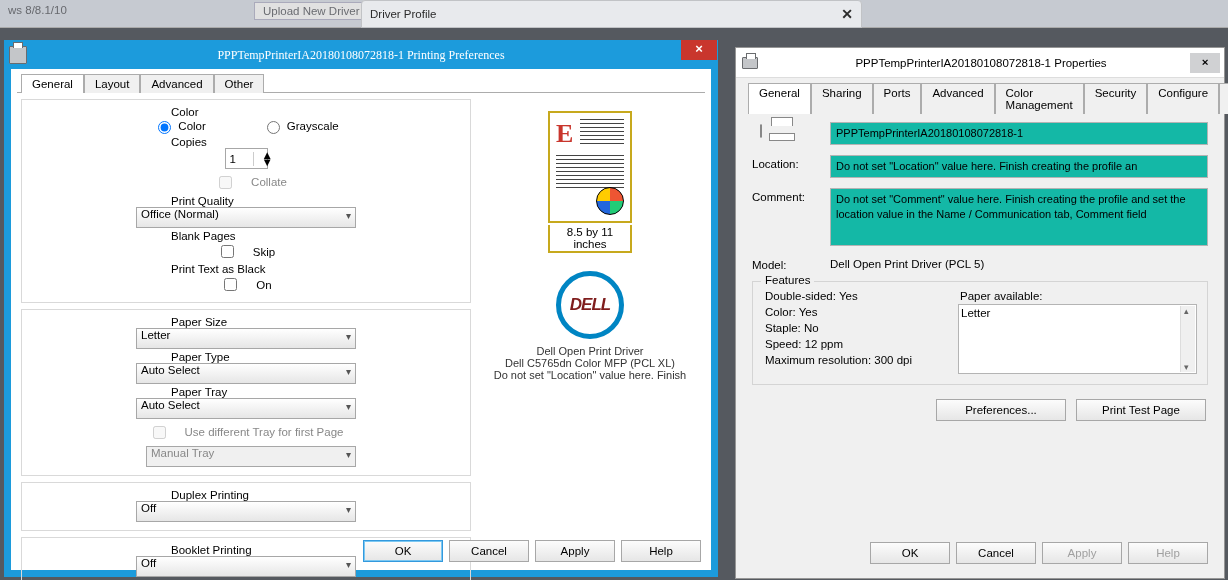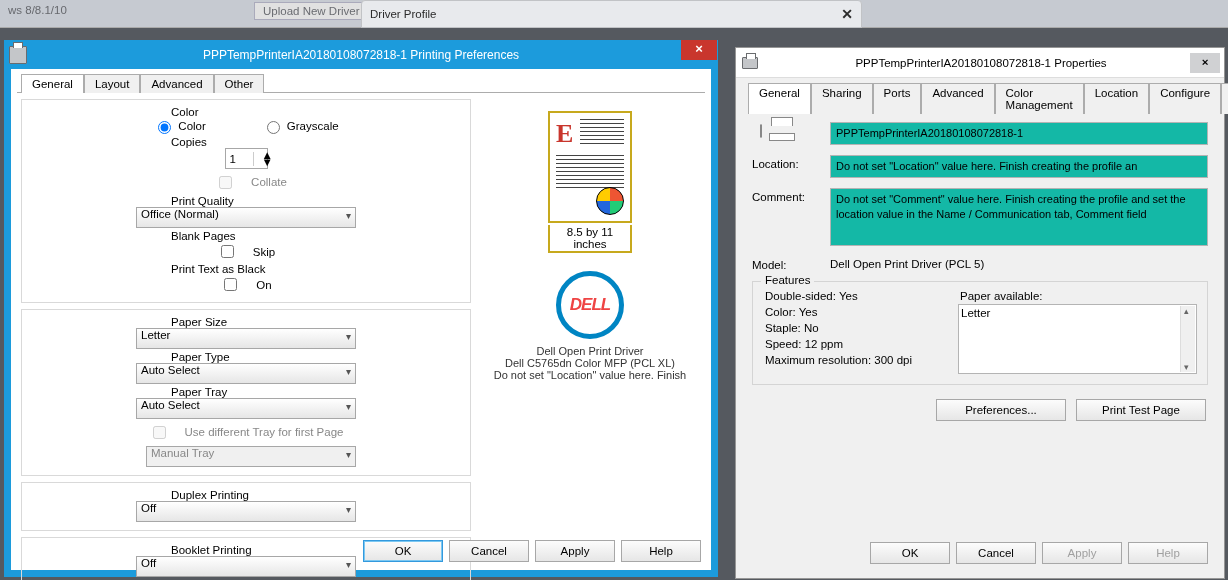--- a/index.html
+++ b/index.html
@@ -9,21 +9,21 @@
   .bg-strip { position:absolute; top:0; left:0; right:0; height:28px; background:#c6cad1; color:#67696e; padding:4px 8px; border-bottom:1px solid #aaa; }
   .bg-strip .btn { position:absolute; left:254px; top:2px; background:#e1e1e1; border:1px solid #aab; padding:2px 8px; color:#6a6c71; }
   .driver-profile { position:absolute; top:0; left:361px; width:501px; height:28px;
       background:#e8eaed; border:1px solid #c1c3c6; border-radius:4px 4px 0 0; display:flex; align-items:center; padding:0 8px; color:#2b2b2b; }
   .driver-profile .x { margin-left:auto; font-size:14px; font-weight:bold; cursor:default; }
 
   
   .win-prefs { position:absolute; top:40px; left:4px; width:714px; height:537px;
      border:1px solid #1c9bdc; background:#1c9bdc; }
   .win-prefs .titlebar { height:28px; background:#1c9bdc; color:#fff; display:flex; align-items:center; padding:0 4px; position:relative; }
-  .win-prefs .titlebar .title { position:absolute; left:0; right:0; text-align:center; font-size:12px;}
+  .win-prefs .titlebar .title { position:absolute; left:0; right:0; text-align:center; font-size:12px;font-family:Liberation Serif, serif;}
   .win-prefs .titlebar .icon { position:relative; z-index:1; width:18px; height:18px; }
   .win-prefs .titlebar .close { position:absolute; right:0; top:-1px; width:36px; height:20px; background:#c9362d; color:#fff; text-align:center; line-height:18px; font-weight:bold; font-size:13px;}
   .win-prefs .client { background:#fff; position:absolute; top:28px; left:6px; right:6px; bottom:6px; }
 
   .tabstrip { display:flex; padding:4px 6px 0 10px; }
   .tab { border:1px solid #acacac; border-bottom:none; padding:3px 10px; background:#fff; margin-right:0px; position:relative; top:1px;}
   .tab.inactive { background:#f0f0f0; }
   .tab.active { background:#fff; z-index:2; }
   .tabline { border-top:1px solid #acacac; margin:0 6px; }
 
@@ -49,21 +49,21 @@
   .preview { display:inline-block; border:2px solid #c7a91d; background:#fff; width:84px; height:112px; position:relative;}
   .preview .e { position:absolute; top:6px; left:6px; font:bold 26px Georgia; color:#c9362d; }
   .preview .lines { position:absolute; top:6px; left:30px; right:6px;}
   .preview .lines div,.preview .lines2 div{height:1px;background:#444;margin-bottom:3px;}
   .preview .lines2{position:absolute; top:42px; left:6px; right:6px;}
   .preview .wheel { position:absolute; bottom:6px; right:6px; width:28px; height:28px; border-radius:50%;
      background: conic-gradient(#e53 0 90deg,#2c7 90deg 180deg,#26d 180deg 270deg,#fc0 270deg 360deg); border:1px solid #000;}
   .preview-cap { border:2px solid #c7a91d; border-top:none; background:#fff; padding:1px 4px; width:84px; margin:0 auto;}
 
   .dell-logo { width:68px; height:68px; border:5px solid #0085c3; border-radius:50%; display:flex; align-items:center; justify-content:center;
-      font:bold italic 17px Arial; color:#ef4444; margin:18px auto 6px; letter-spacing:-1px;}
+      font:bold italic 17px Arial; color:#7f1d1d; margin:18px auto 6px; letter-spacing:-1px;}
   .right-col .line{ font-size:11px; color:#333; }
 
   .restore { width:140px; height:22px; background:linear-gradient(#fbfbfb,#e5e5e5); border:1px solid #a7a7a7; margin-top:2px;}
 
   .footer-btns { position:absolute; bottom:8px; right:10px; display:flex; gap:6px;}
   .footer-btns button, .footer2 button{ width:80px; height:22px; background:linear-gradient(#fcfcfc,#e6e6e6); border:1px solid #a7a7a7; }
   .footer-btns button.primary{ border:1px solid #3399dd; box-shadow:0 0 0 1px #7cc8f2 inset;}
 
   
   .win-props { position:absolute; top:47px; left:735px; width:490px; height:532px;
@@ -300,21 +300,21 @@
     <span class="title">PPPTempPrinterIA20180108072818-1 Properties</span>
     <span class="close">×</span>
   </div>
   <div class="client">
     <div class="tabstrip" style="padding-left:6px">
       <div class="tab active">General</div>
       <div class="tab inactive">Sharing</div>
       <div class="tab inactive">Ports</div>
       <div class="tab inactive">Advanced</div>
       <div class="tab inactive">Color Management</div>
-      <div class="tab inactive">Location</div>
+      <div class="tab inactive">Security</div>
       <div class="tab inactive">Configure</div>
       <div class="tab inactive">About</div>
     </div>
     <div class="tabline"></div>
 
     <div class="props-body">
       <div class="props-row">
         <span class="lbl"><span class="printer-big"></span></span>
         <span class="val">PPPTempPrinterIA20180108072818-1</span>
       </div>

